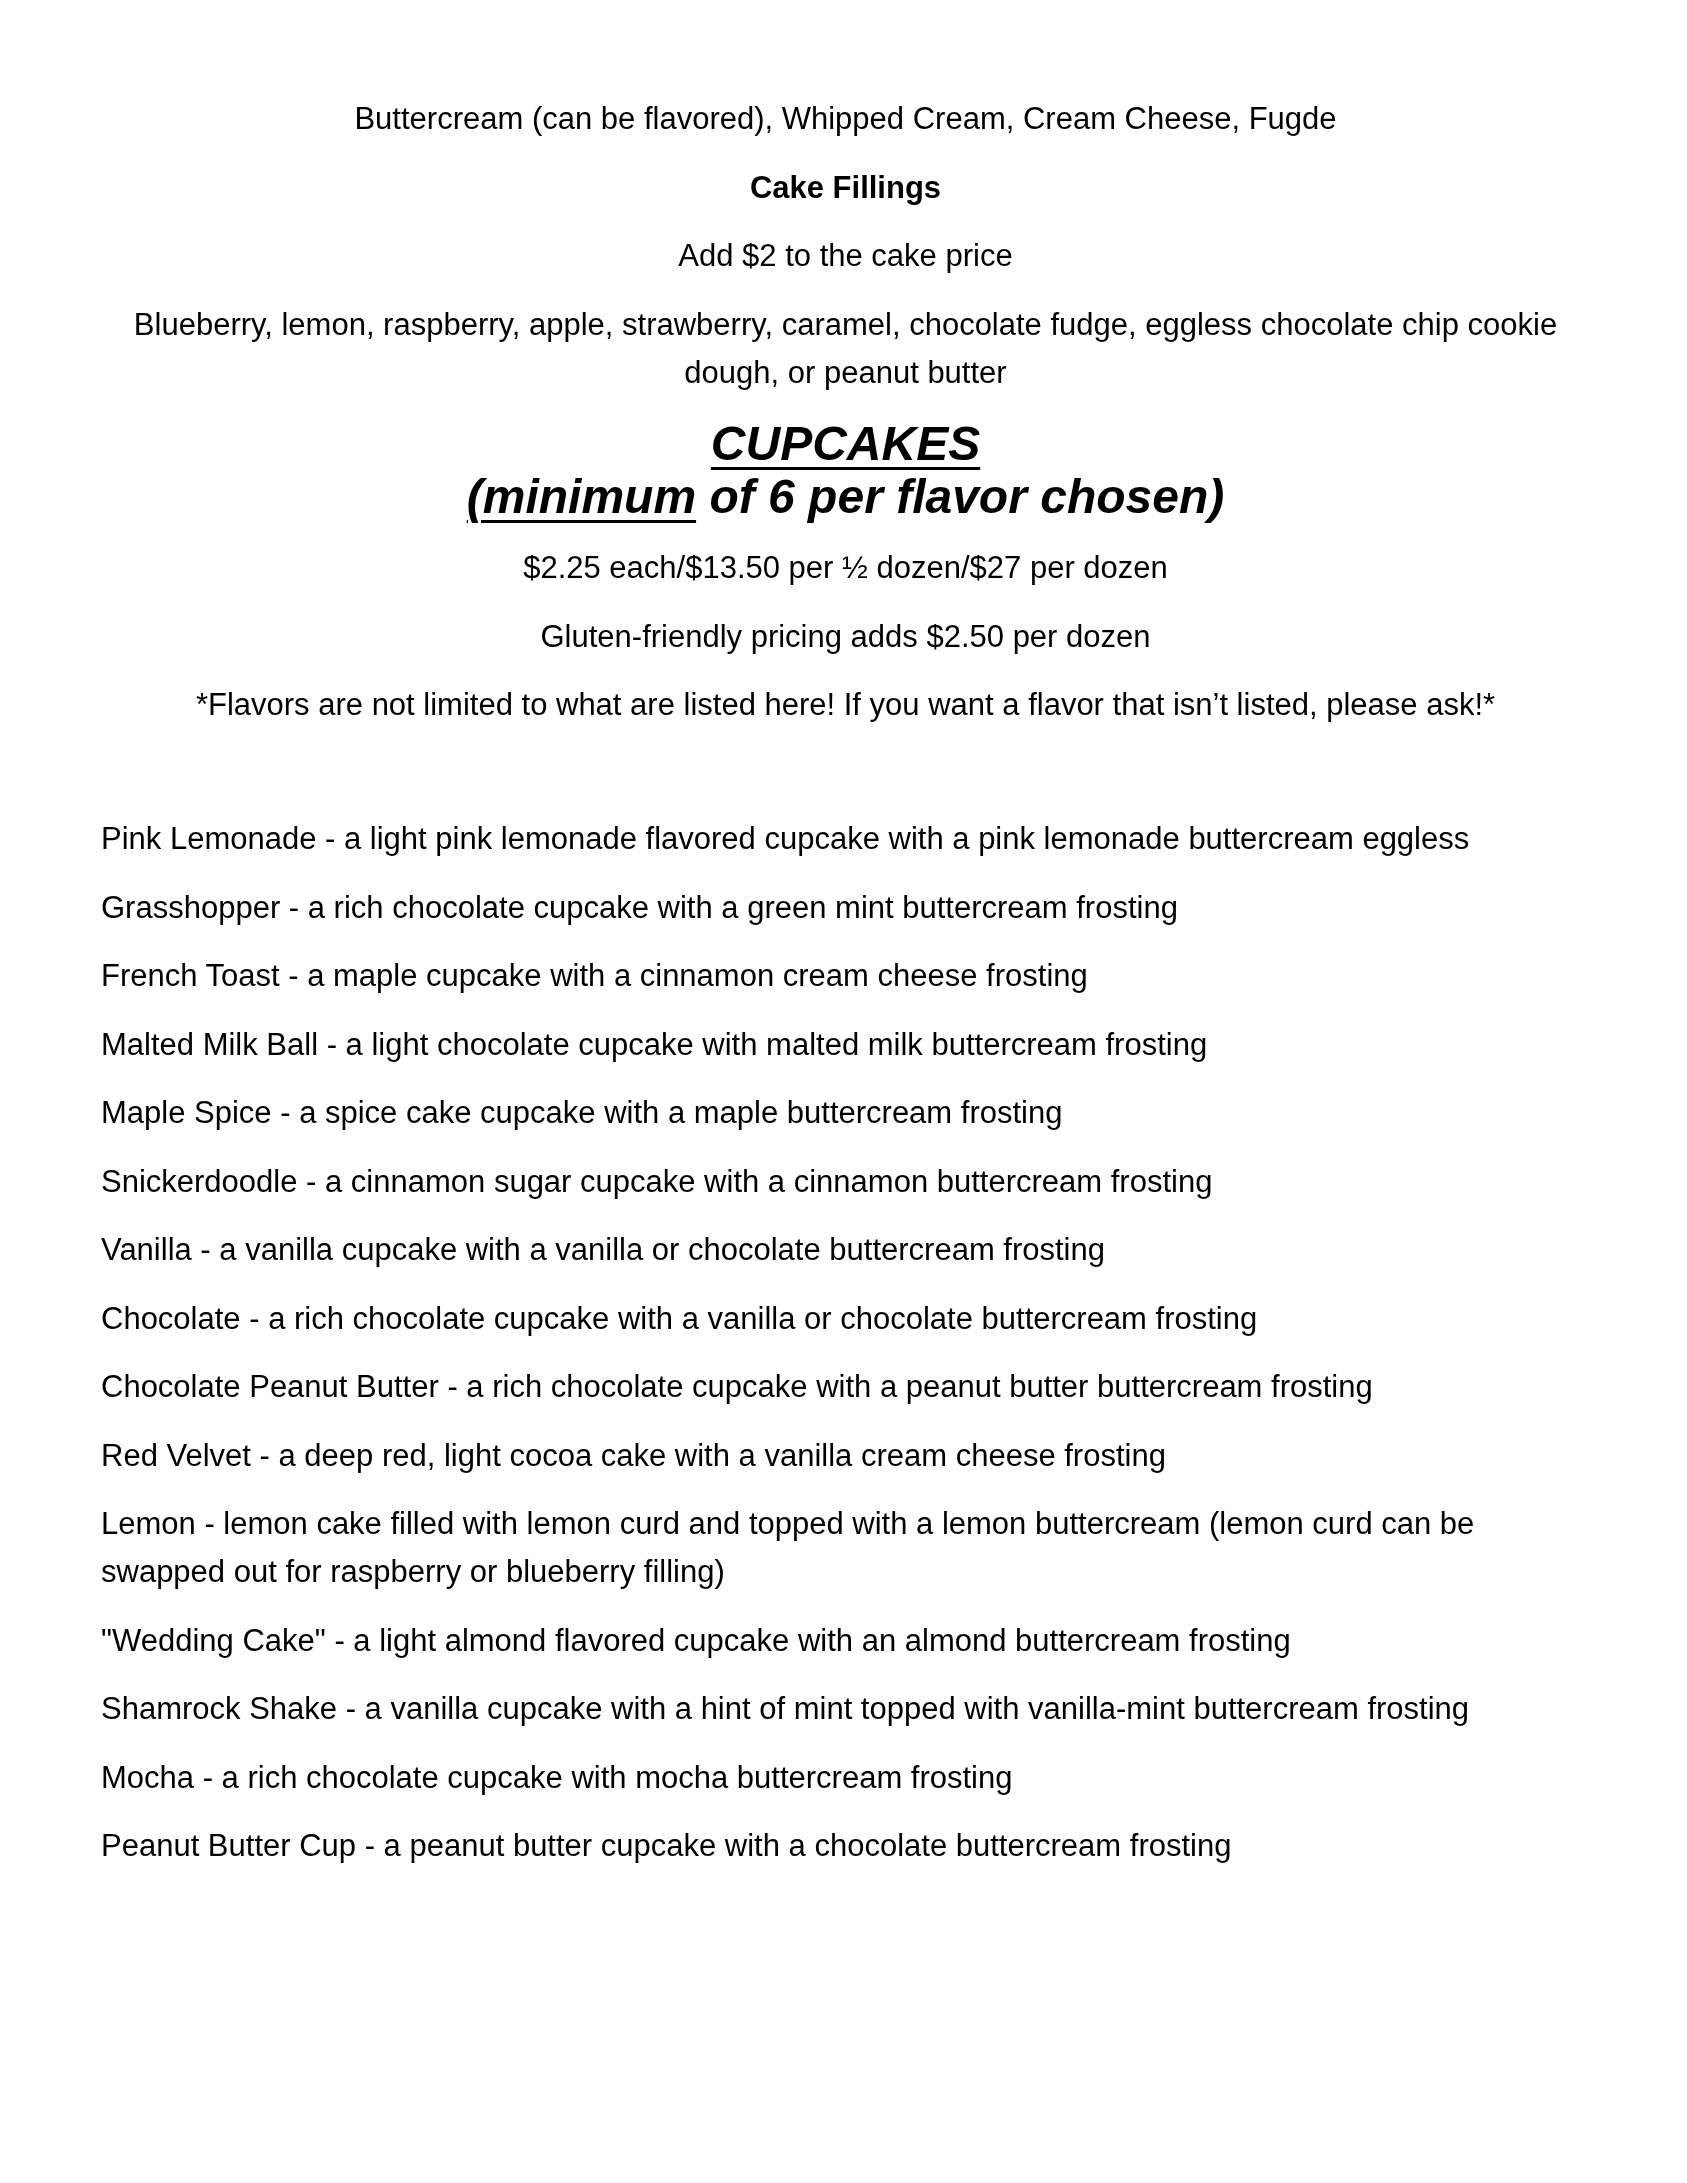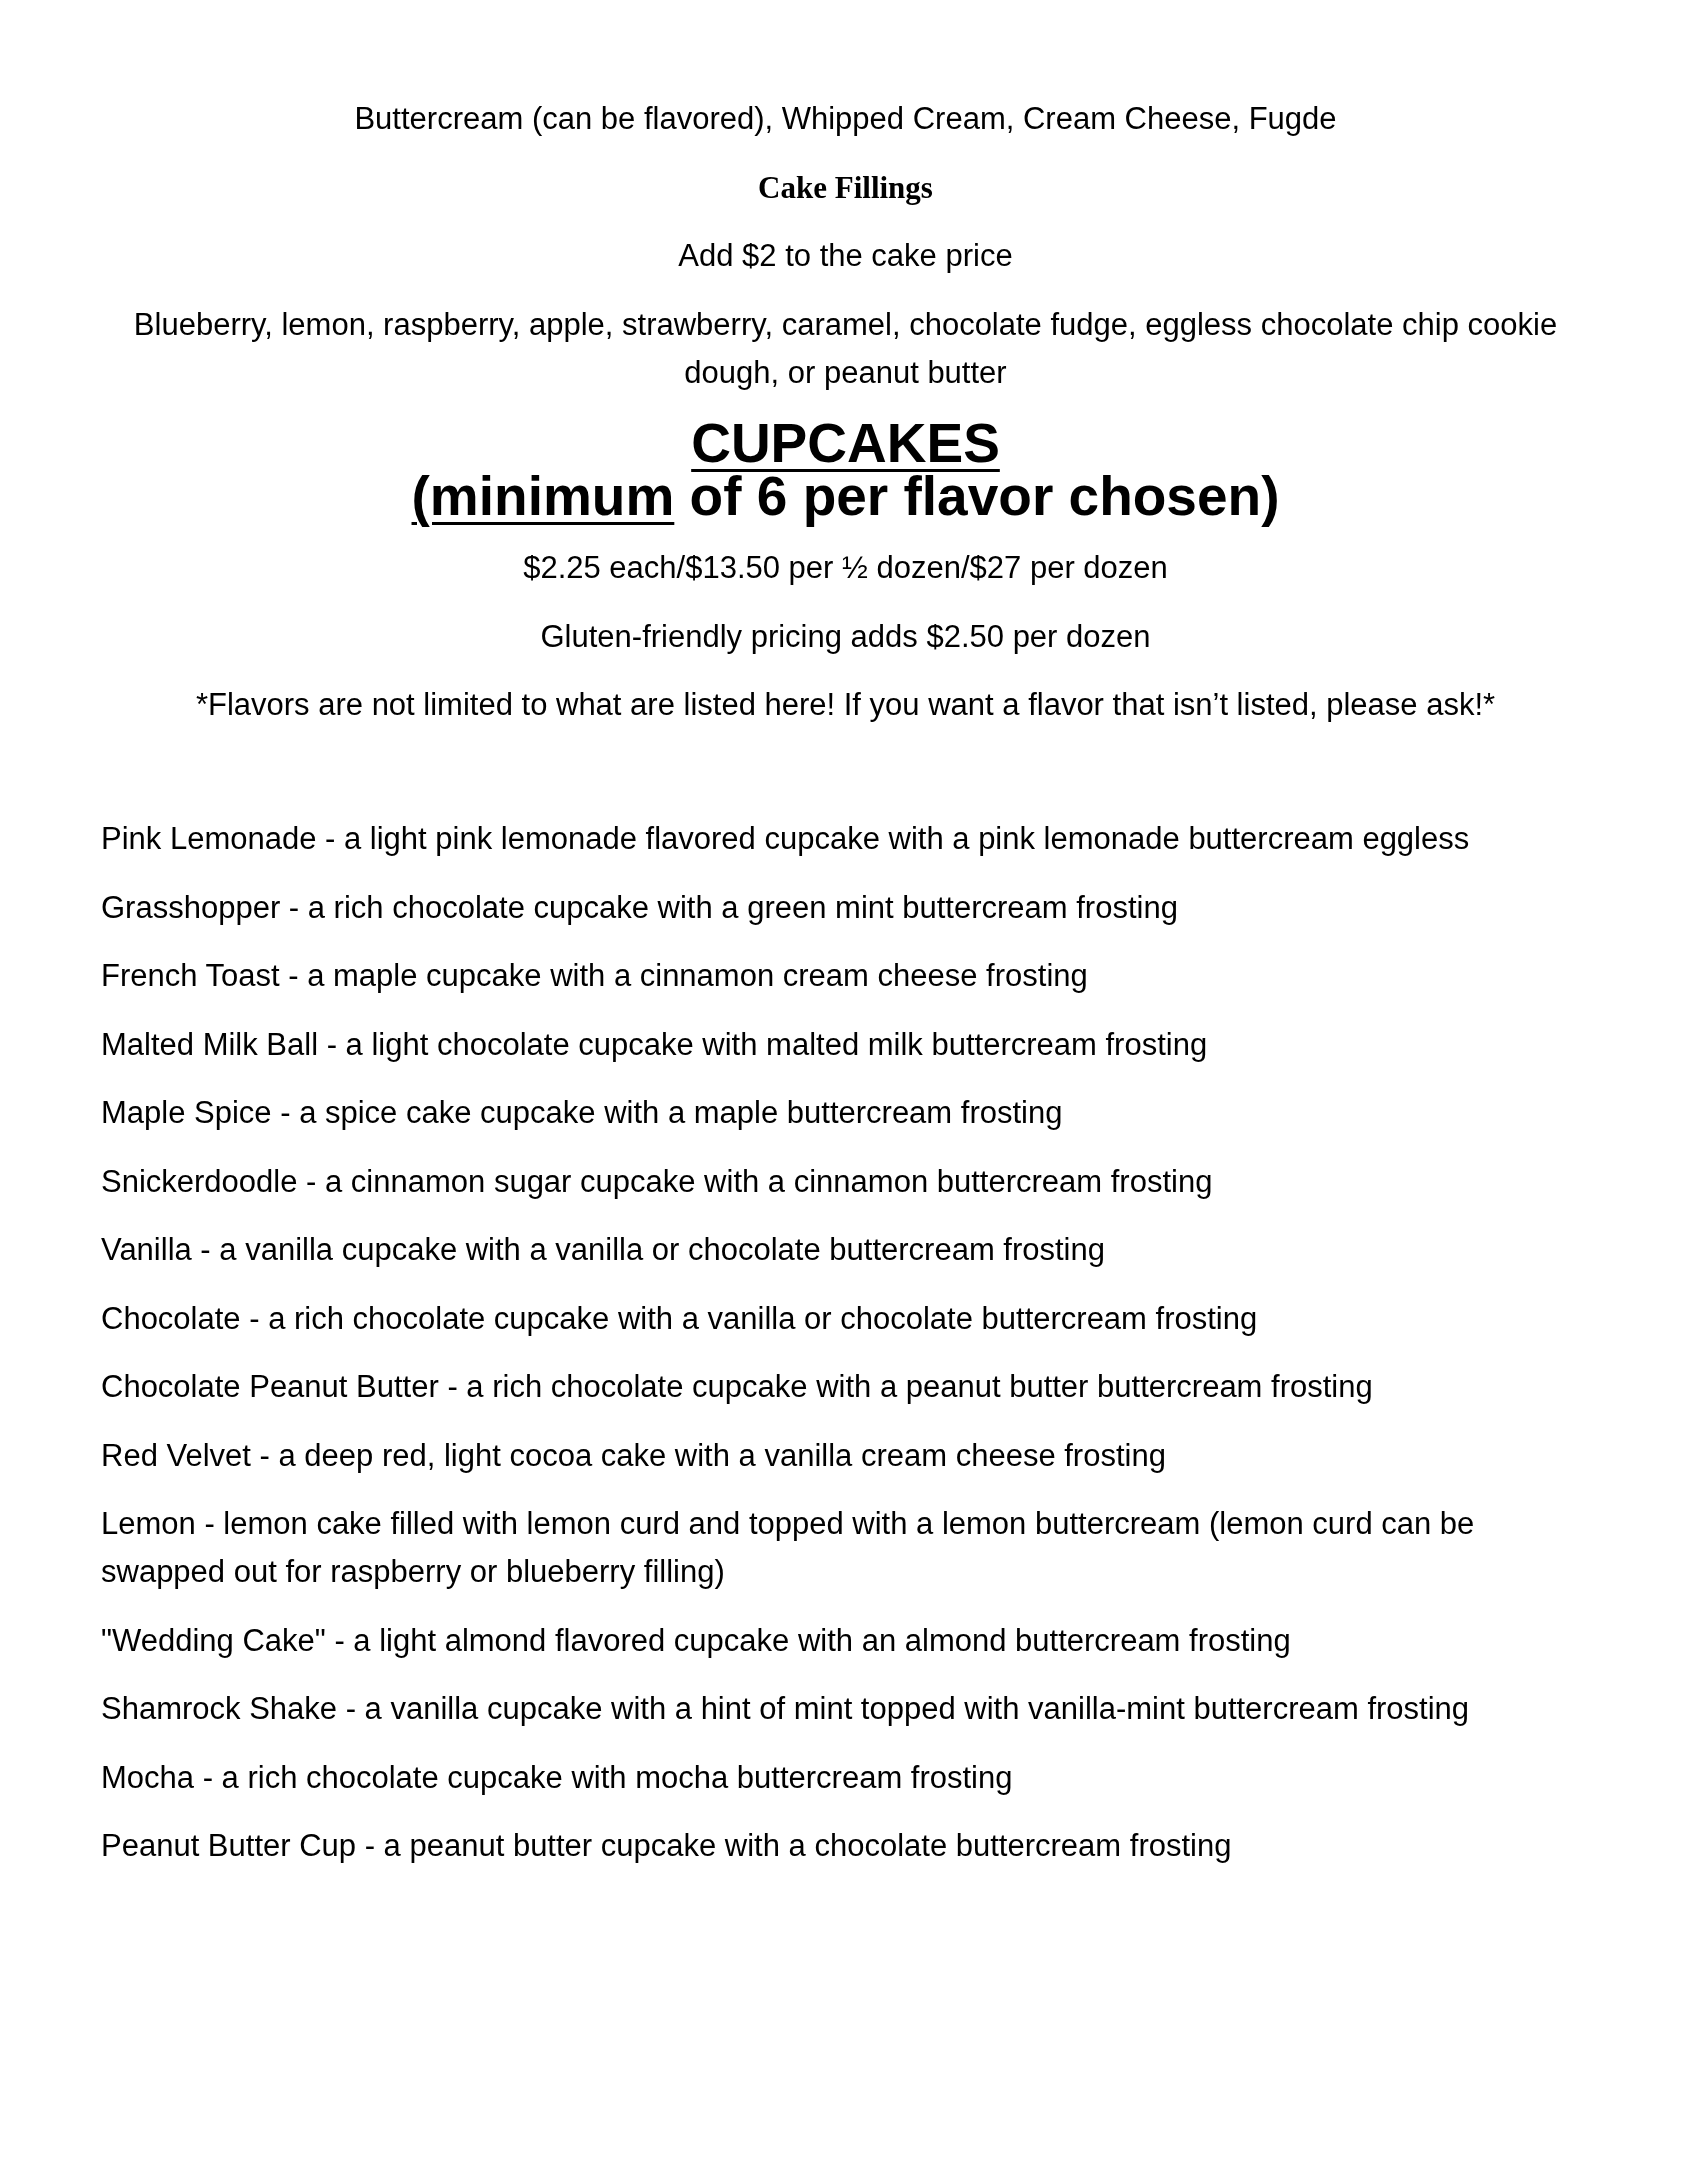--- a/index.html
+++ b/index.html
@@ -20,28 +20,29 @@
     height: 2183px;
     padding: 95px 97px 10px 101px;
     background: #ffffff;
   }
   .body-line {
     font-size: 31px;
     line-height: 48px;
     margin: 0 0 20.5px 0;
   }
   .center { text-align: center; }
-  .bold { font-weight: bold; font-family: Liberation Serif, serif; }
+  .bold { font-weight: bold; }
   .nowrap { white-space: nowrap; }
   .heading {
-    font-size: 55px;
+    font-size: 48px;
     line-height: 53px;
     font-weight: bold;
     text-align: center;
     margin: 2.6px 0 21px 0;
+    font-style: italic;
   }
   .heading .title-text {
     text-decoration: underline;
     text-decoration-thickness: 3.3px;
     text-underline-offset: 6.6px;
   }
   .heading .subtitle-underlined {
     text-decoration: underline;
     text-decoration-thickness: 3.3px;
     text-underline-offset: 6.6px;

